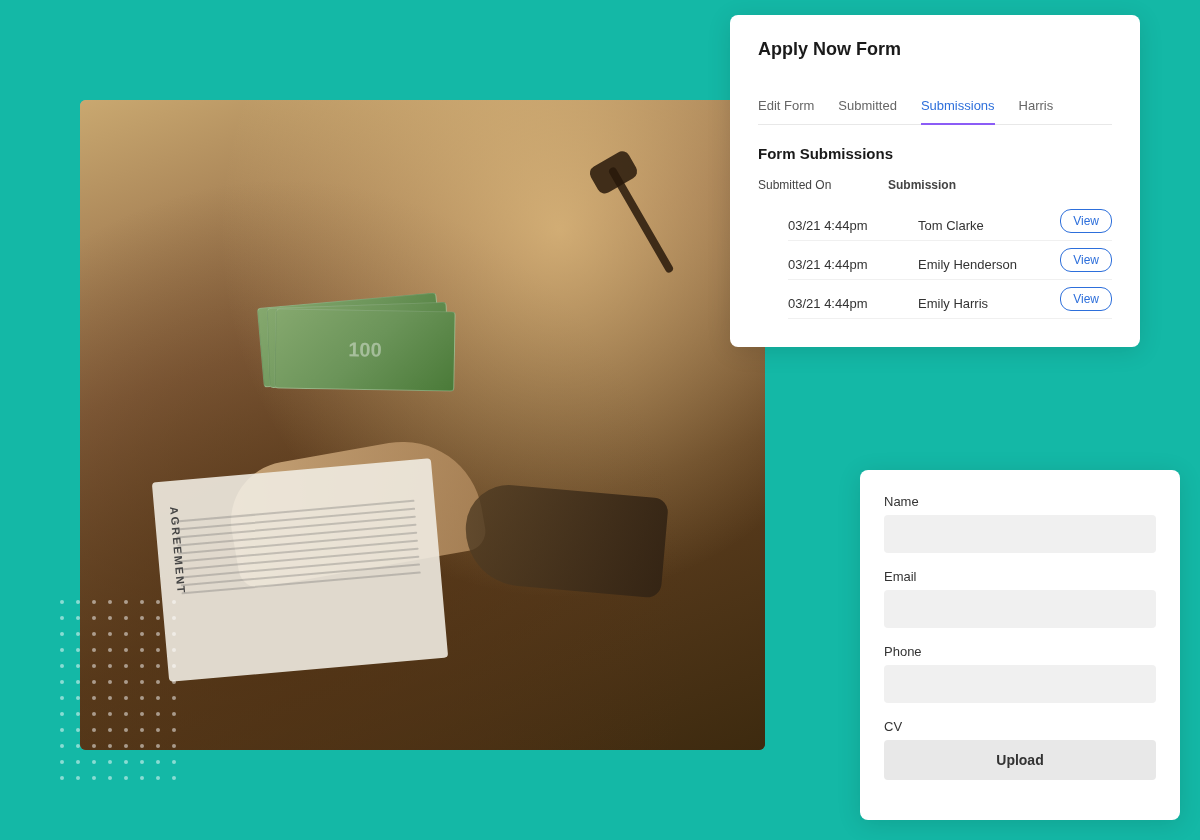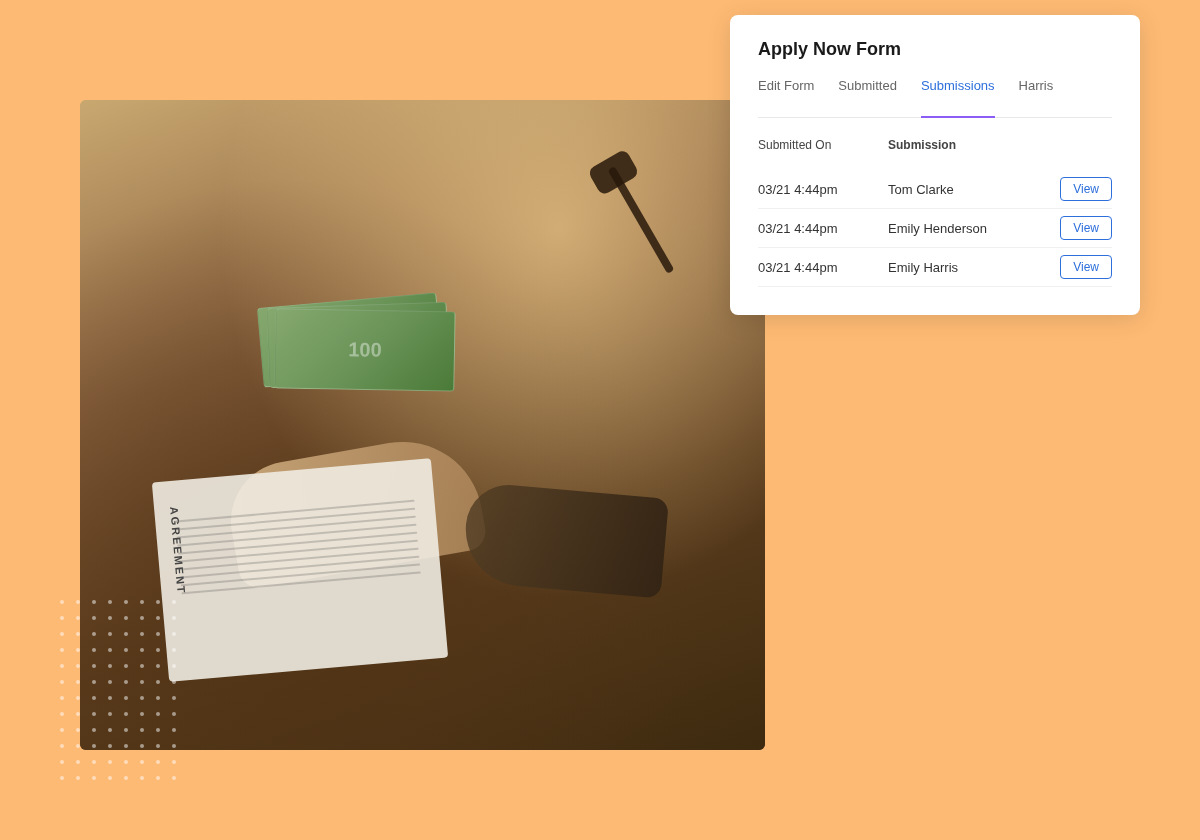--- a/index.html
+++ b/index.html
@@ -10,21 +10,21 @@
       background: #ffffff;
       font-family: -apple-system, BlinkMacSystemFont, 'Segoe UI', sans-serif;
       overflow: hidden;
       position: relative;
     }
 
     .page-container {
       width: 1200px;
       height: 840px;
       position: relative;
-      background: #fdba74;
+      background: #14b8a6;
     }
 
     
     .photo-area {
       position: absolute;
       left: 80px;
       top: 100px;
       width: 685px;
       height: 650px;
       background: linear-gradient(135deg, #c8a882 0%, #a0784a 30%, #7a5a38 60%, #5a3d20 100%);
@@ -194,24 +194,25 @@
     .tab-bar {
       display: flex;
       gap: 24px;
       border-bottom: 1px solid #e8e8e8;
       margin-bottom: 20px;
     }
 
     .tab-item {
       font-size: 13px;
       color: #666;
-      padding-bottom: 23px;
+      padding-bottom: 10px;
       cursor: pointer;
       border-bottom: 2px solid transparent;
       margin-bottom: -1px;
+      margin-top: 20px;
     }
 
     .tab-item.active {
       color: #2d6fdb;
       border-bottom: 2px solid #8b5cf6;
       font-weight: 500;
     }
 
     .submissions-title {
       font-size: 15px;
@@ -220,21 +221,21 @@
       margin-bottom: 16px;
     }
 
     .submissions-table {
       width: 100%;
     }
 
     .table-header {
       display: flex;
       gap: 0;
-      margin-bottom: 18px;
+      margin-bottom: 10px;
     }
 
     .col-date {
       width: 130px;
       font-size: 12px;
       color: #444;
       font-weight: 500;
     }
 
     .col-name {
@@ -243,23 +244,24 @@
       color: #444;
       font-weight: 700;
     }
 
     .col-action {
       width: 60px;
     }
 
     .table-row {
       display: flex;
-      align-items: center;
+      align-items: flex-end;
       padding: 7px 0;
       border-bottom: 1px solid #f0f0f0;
+      margin-left: 30px;
     }
 
     .row-date {
       width: 130px;
       font-size: 13px;
       color: #333;
     }
 
     .row-name {
       flex: 1;
@@ -269,21 +271,21 @@
 
     .row-action {
       width: 60px;
       display: flex;
       justify-content: flex-end;
     }
 
     .view-btn {
       padding: 4px 12px;
       border: 1px solid #2d6fdb;
-      border-radius: 4px;
+      border-radius: 11px;
       background: white;
       color: #2d6fdb;
       font-size: 12px;
       cursor: pointer;
     }
 
     
     .form-panel {
       position: absolute;
       bottom: 20px;
@@ -468,20 +470,21 @@
   <div class="submissions-panel">
     <div class="panel-title">Apply Now Form</div>
 
     <div class="tab-bar">
       <div class="tab-item">Edit Form</div>
       <div class="tab-item">Submitted</div>
       <div class="tab-item active">Submissions</div>
       <div class="tab-item">Harris</div>
     </div>
 
+    <div class="submissions-title">Form Submissions</div>
 
     <div class="submissions-table">
       <div class="table-header">
         <div class="col-date">Submitted On</div>
         <div class="col-name">Submission</div>
         <div class="col-action"></div>
       </div>
 
       <div class="table-row">
         <div class="row-date">03/21 4:44pm</div>
@@ -502,14 +505,35 @@
       <div class="table-row">
         <div class="row-date">03/21 4:44pm</div>
         <div class="row-name">Emily Harris</div>
         <div class="row-action">
           <button class="view-btn">View</button>
         </div>
       </div>
     </div>
   </div>
 
+  <div class="form-panel">
+    <div class="form-group">
+      <label class="form-label">Name</label>
+      <div class="form-input"></div>
+    </div>
+
+    <div class="form-group">
+      <label class="form-label">Email</label>
+      <div class="form-input"></div>
+    </div>
+
+    <div class="form-group">
+      <label class="form-label">Phone</label>
+      <div class="form-input"></div>
+    </div>
+
+    <div class="form-group">
+      <label class="form-label">CV</label>
+      <button class="form-upload-btn">Upload</button>
+    </div>
+  </div>
 
 </div>
 
 </body></html>

